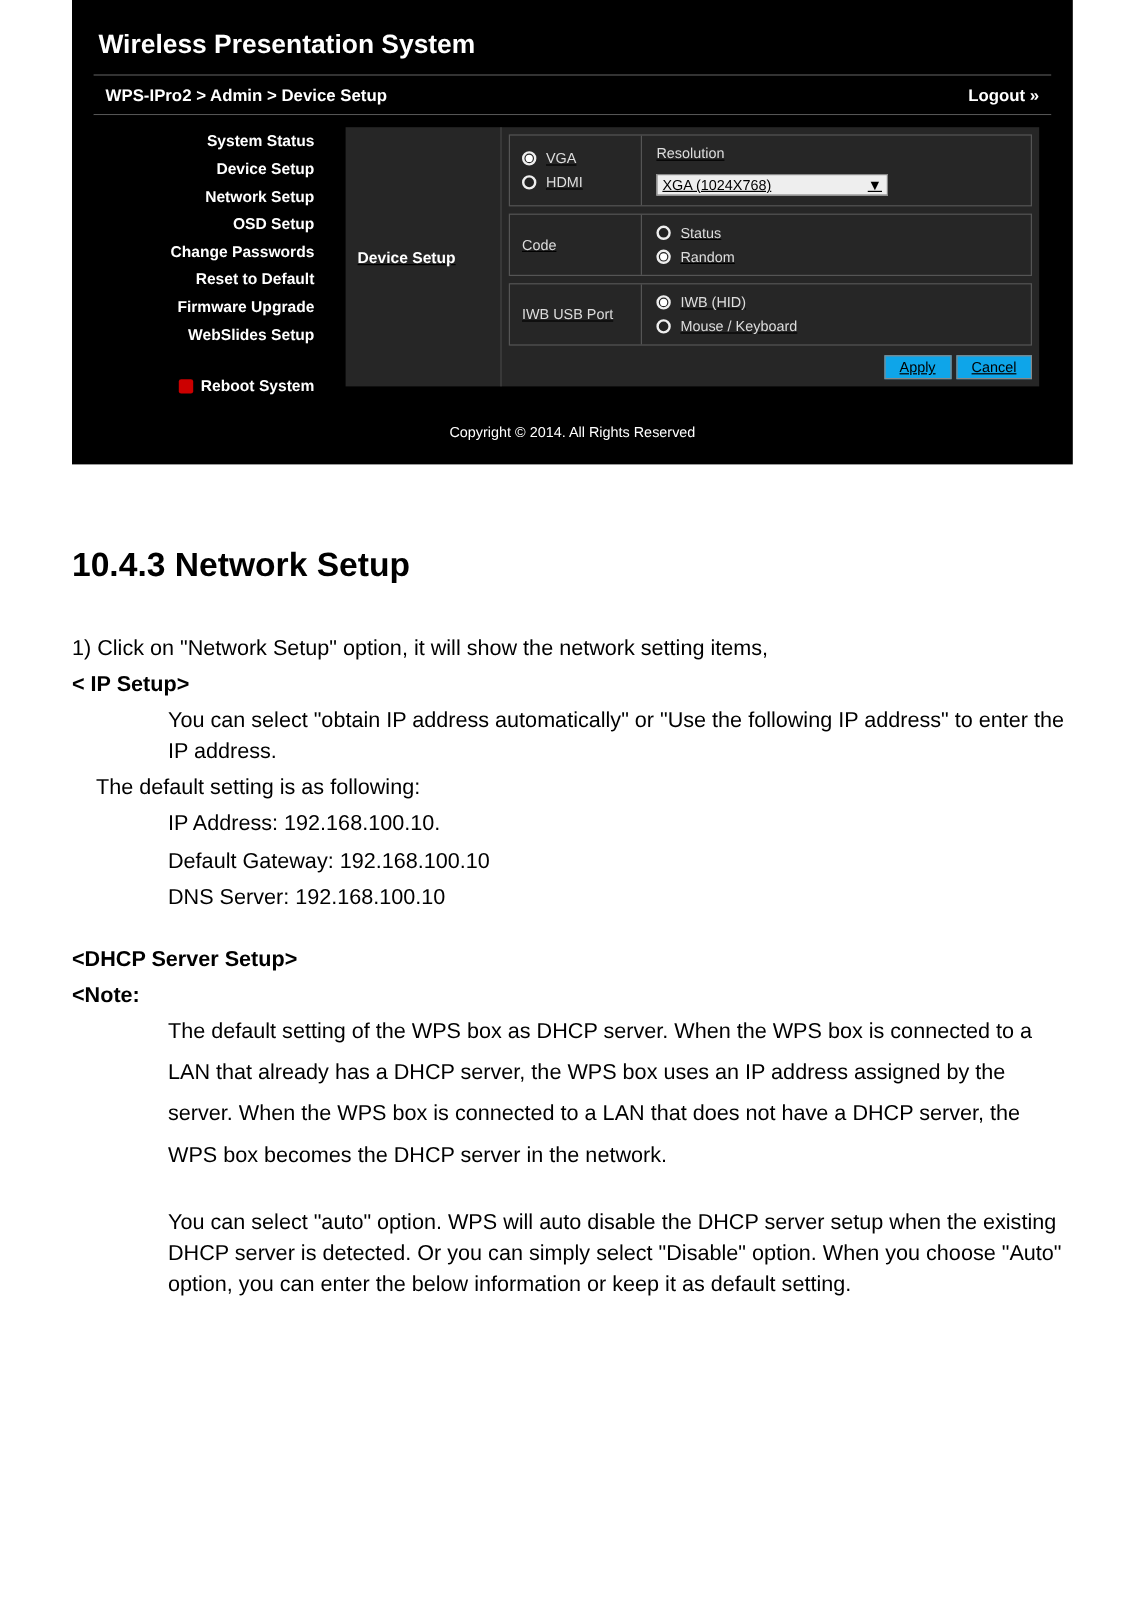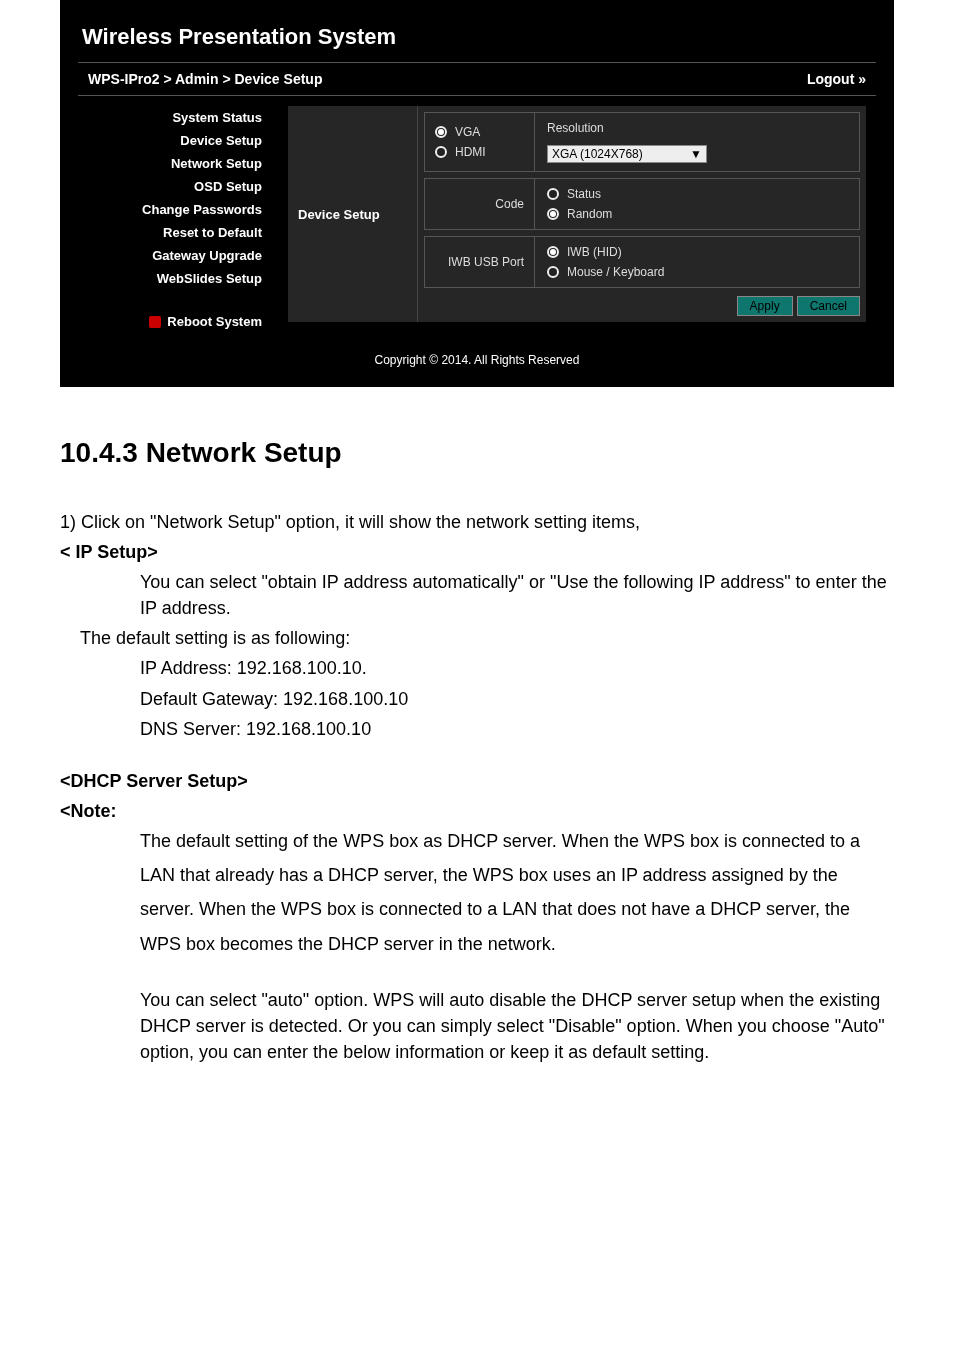--- a/index.html
+++ b/index.html
@@ -11,21 +11,22 @@
     color: #000;
   }
   .page {
     padding: 0 60px 60px 60px;
   }
 
   
   .screenshot {
     background: #000;
     padding: 18px;
-    margin-bottom: 50px;
+    margin-bottom: 68px;
+    text-decoration: underline;
   }
   .sc-title {
     color: #fff;
     font-size: 22px;
     font-weight: 700;
     padding: 6px 0 12px 4px;
   }
   .sc-bar {
     background: #000;
     border-top: 1px solid #555;
@@ -103,21 +104,20 @@
   .group-label {
     width: 110px;
     padding: 10px;
     font-size: 12px;
     border-right: 1px solid #555;
     display: flex;
     flex-direction: column;
     justify-content: center;
     gap: 6px;
     color: #ddd;
-    text-align: right;
   }
   .group-content {
     flex: 1;
     padding: 8px 12px;
     font-size: 12px;
     color: #ddd;
     display: flex;
     flex-direction: column;
     gap: 6px;
     justify-content: center;
@@ -138,28 +138,28 @@
     border: 1px solid #1a4c80;
     width: 60px;
     height: 18px;
     font-size: 11px;
     padding: 0 4px;
     text-align: center;
   }
   .resolution-label { font-size: 12px; color: #ddd; margin-bottom: 4px; }
   .sel {
     background: #eee; color: #000; font-size: 12px; padding: 1px 4px;
-    border: 1px solid #888; width: 160px; display: flex; justify-content: space-between;
+    border: 1px solid #888; width: 193px; display: flex; justify-content: space-between;
     align-items: center;
   }
   .btnrow {
     display: flex; justify-content: flex-end; gap: 4px; margin-top: 8px;
   }
   .btn {
-    background: #0f766e;
+    background: #0ea5e9;
     border: 1px solid #888;
     color: #000;
     font-size: 12px;
     padding: 2px 12px;
     cursor: pointer;
   }
   .copyright {
     text-align: center;
     color: #fff;
     font-size: 12px;
@@ -196,21 +196,21 @@
       <span>Logout »</span>
     </div>
     <div class="sc-body">
       <div class="sc-sidebar">
         <a>System Status</a>
         <a>Device Setup</a>
         <a>Network Setup</a>
         <a>OSD Setup</a>
         <a>Change Passwords</a>
         <a>Reset to Default</a>
-        <a>Gateway Upgrade</a>
+        <a>Firmware Upgrade</a>
         <a>WebSlides Setup</a>
         <div class="reboot">
           <span class="reboot-icon"></span>
           <span>Reboot System</span>
         </div>
       </div>
       <div class="sc-main">
         <div class="panel">
           <div class="panel-left">Device Setup</div>
           <div class="panel-right">

